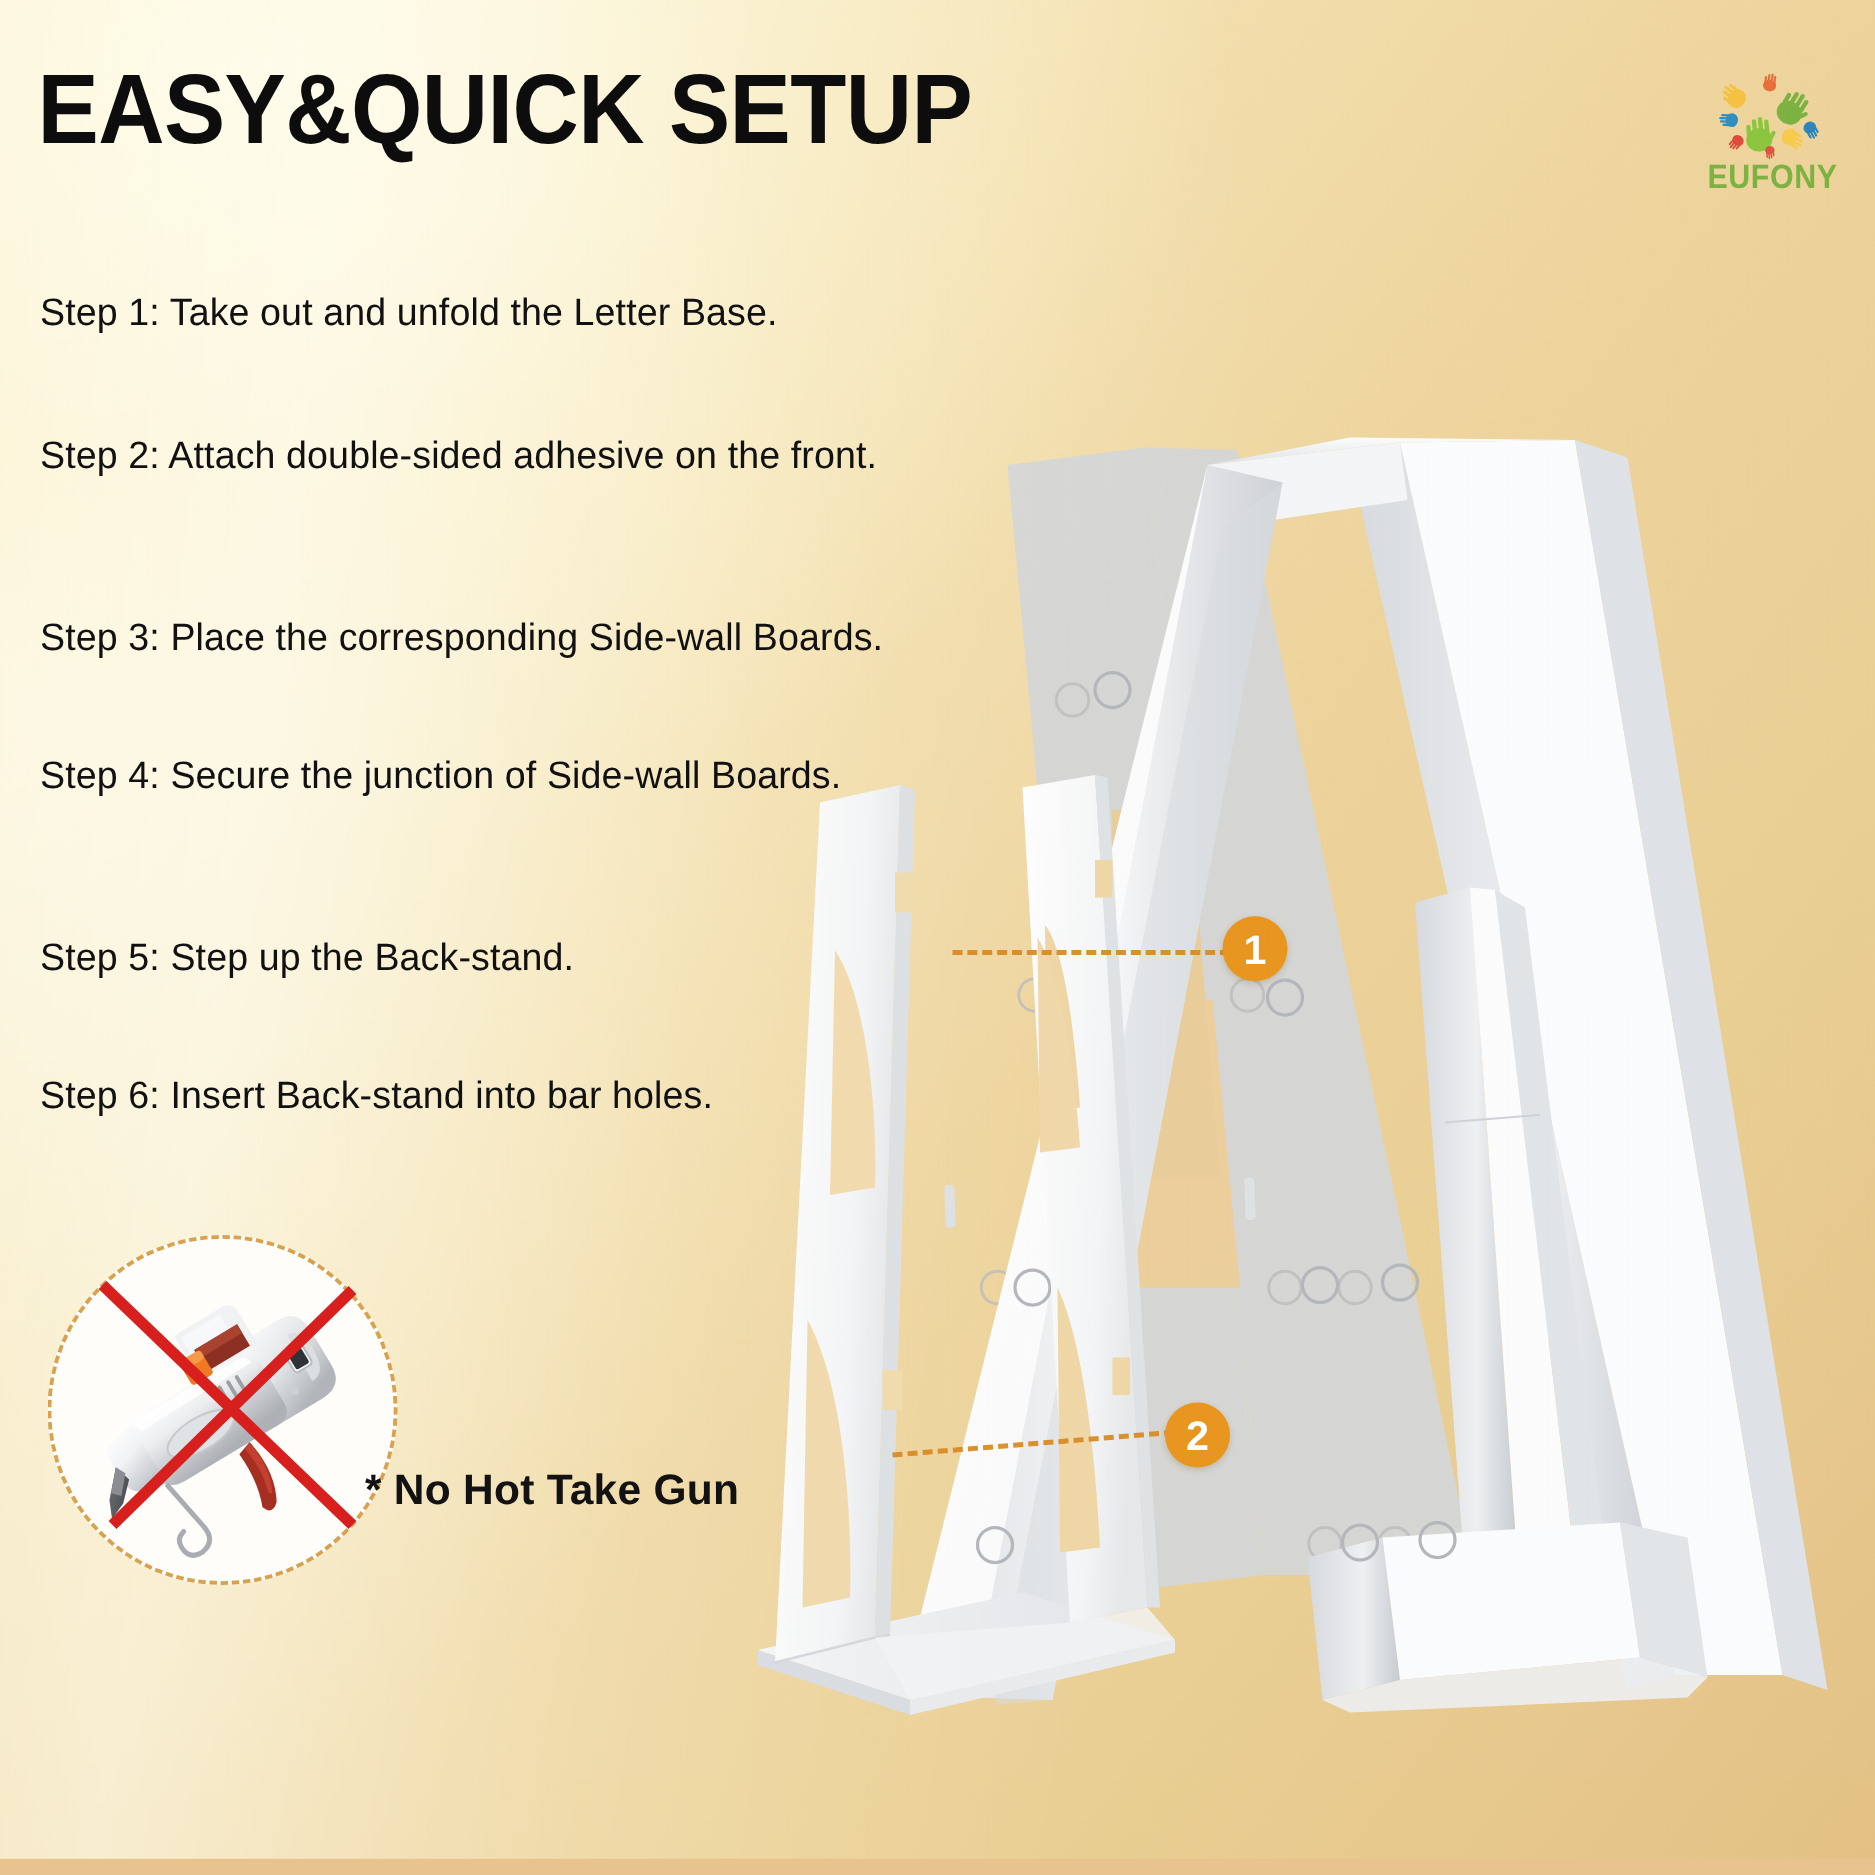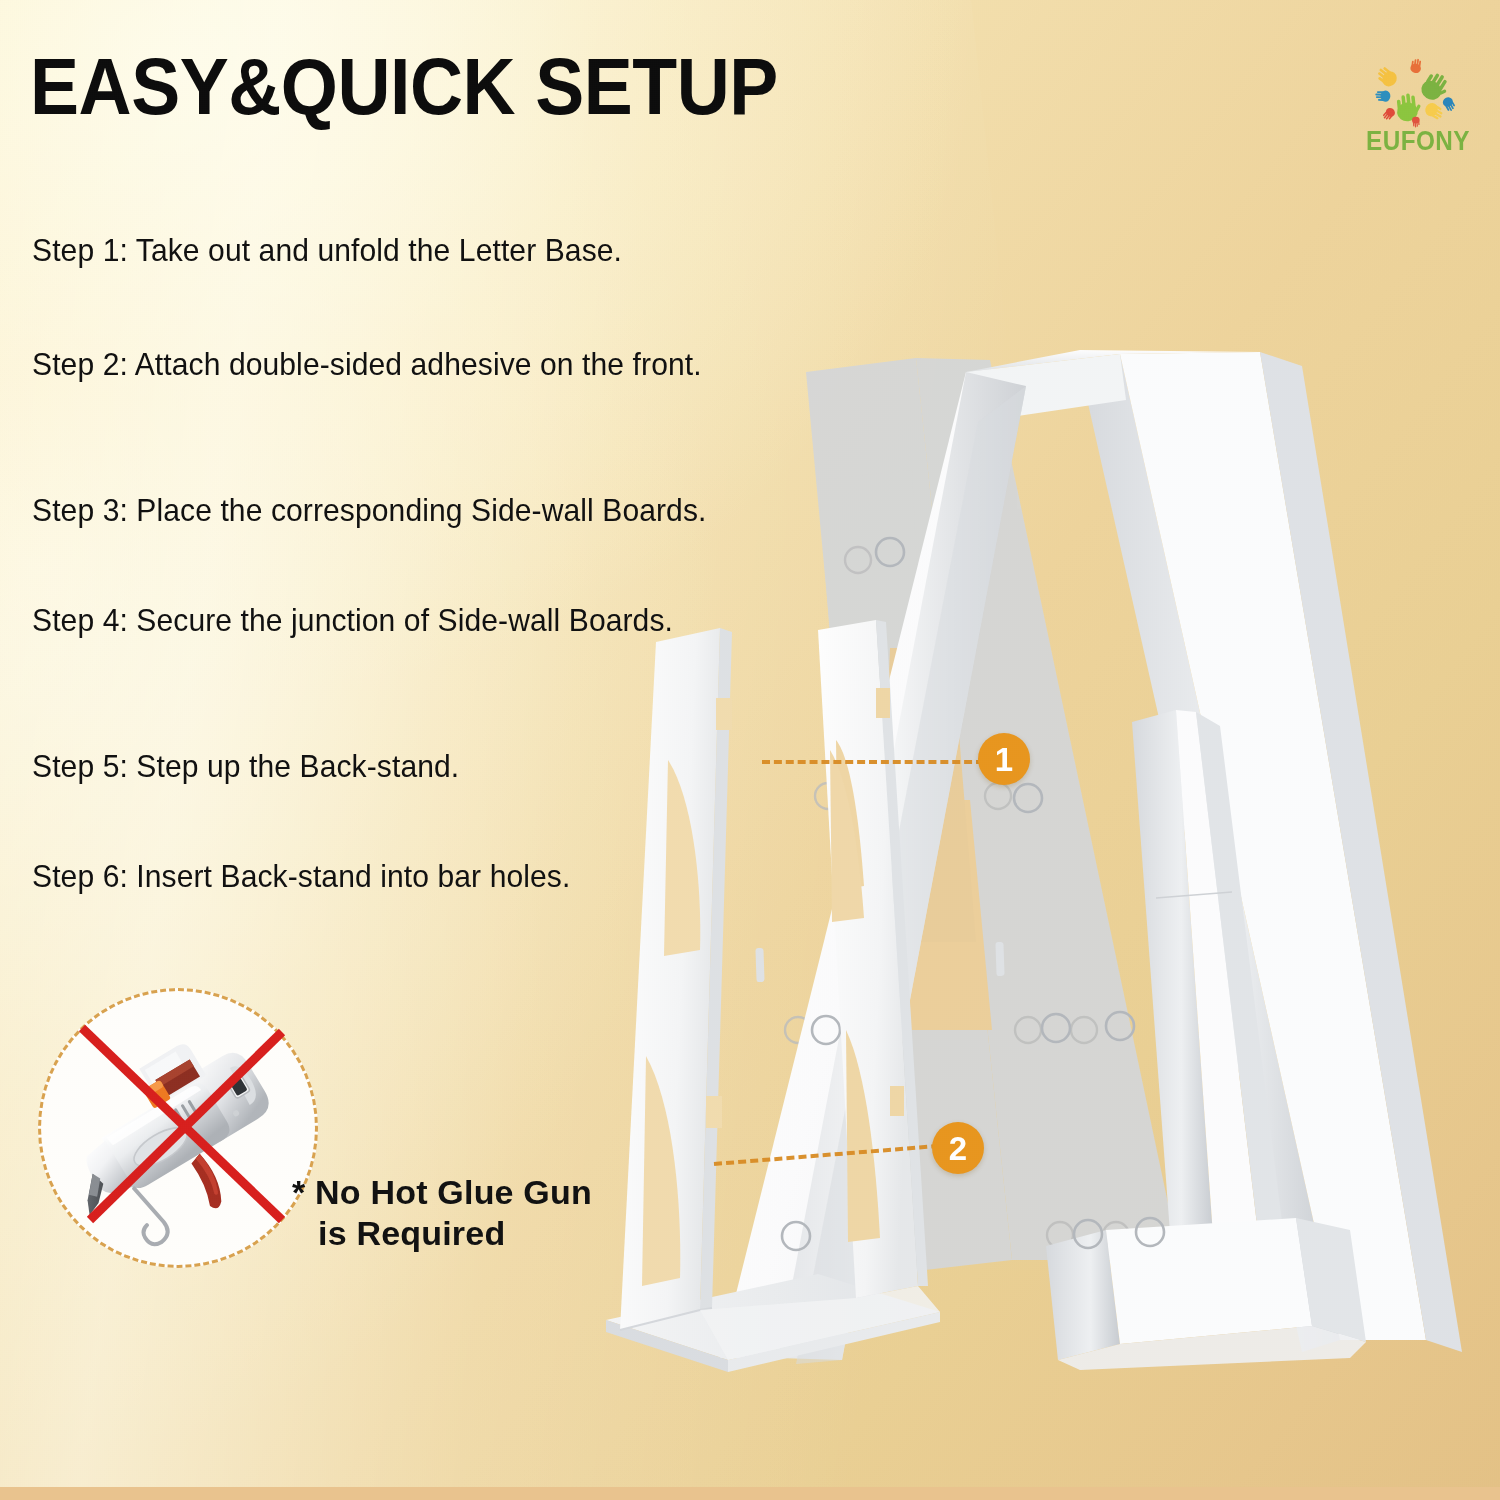--- a/index.html
+++ b/index.html
@@ -417,18 +417,17 @@
         <path d="M52 152 L60 196 Q62 210 48 212 Q36 212 36 200 Q36 192 44 190" fill="none" stroke="#a9adb2" stroke-width="4" stroke-linecap="round"></path>
       </g>
     </svg>
     <svg class="xmark" viewBox="0 0 280 280">
       <line x1="44" y1="40" x2="244" y2="232" stroke="#d8201e" stroke-width="9" stroke-linecap="butt"></line>
       <line x1="244" y1="44" x2="52" y2="232" stroke="#d8201e" stroke-width="9" stroke-linecap="butt"></line>
     </svg>
   </div>
 
   <div id="noglue-text">
-    <span>* No Hot Glue Gun</span>
-    <span class="l2">is Required</span>
+    <span>* No Hot Take Gun</span>
   </div>
 
   <div class="grain"></div>
 </div>
 
 </body></html>

